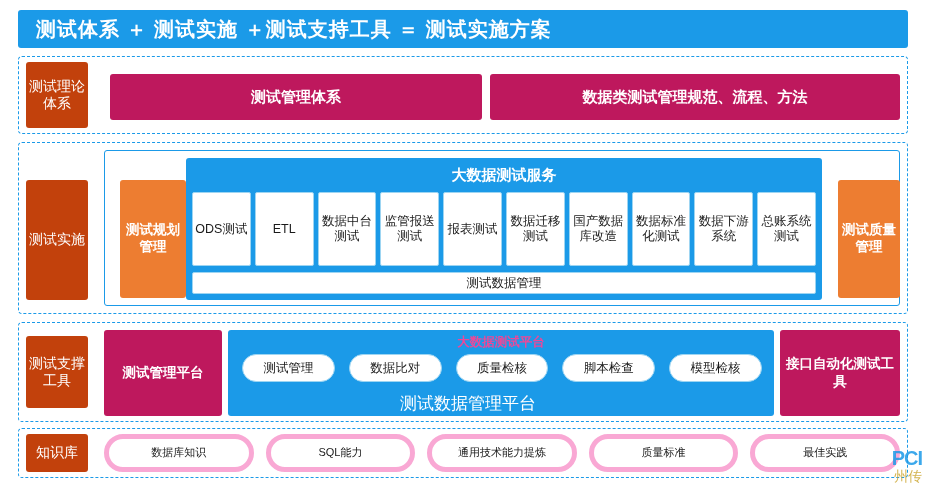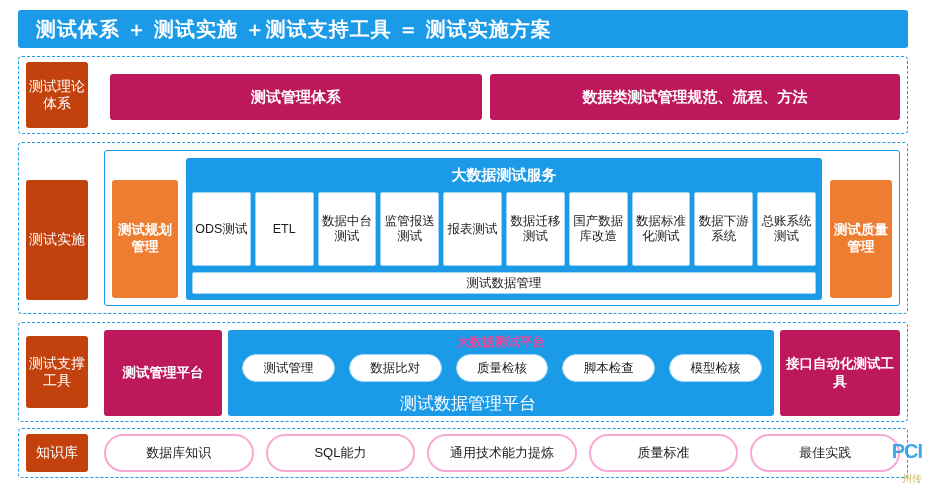--- a/index.html
+++ b/index.html
@@ -81,20 +81,21 @@
     color: #ffffff;
     border-radius: 3px;
     display: flex;
     align-items: center;
     justify-content: center;
     text-align: center;
     line-height: 1.25;
     font-size: 13.5px;
     font-weight: bold;
     box-sizing: border-box;
+    margin-left: 8px;
   }
 
   .white-box {
     background: #ffffff;
     border: 1px solid #9dd5f2;
     border-radius: 2px;
     display: flex;
     align-items: center;
     justify-content: center;
     text-align: center;
@@ -231,22 +232,22 @@
     top: 434px;
     width: 796px;
     height: 38px;
     display: flex;
     gap: 12px;
   }
   #know-cells .white-box {
     flex: 1 1 0;
     height: 38px;
     border-radius: 19px;
-    border: 2px solid #f9a8d4;
-    font-size: 13px;
+    border: 5px solid #f9a8d4;
+    font-size: 11px;
     font-weight: normal;
   }
 
   
   #watermark {
     position: absolute;
     right: 4px;
     bottom: 2px;
     text-align: right;
     line-height: 1.05;
@@ -254,23 +255,22 @@
   }
   #watermark .wm-main {
     color: #1b9ae8;
     font-size: 20px;
     font-weight: bold;
     letter-spacing: -1px;
     opacity: .85;
   }
   #watermark .wm-sub {
     color: #c9a227;
-    font-size: 10px;
+    font-size: 14px;
     opacity: .8;
-    margin-top: 12px;
   }
 </style>
 </head>
 <body>
 
 <div id="page">
 
   <div class="title-bar">
     <span class="title-text">测试体系 ＋ 测试实施 ＋测试支持工具 ＝ 测试实施方案</span>
   </div>

